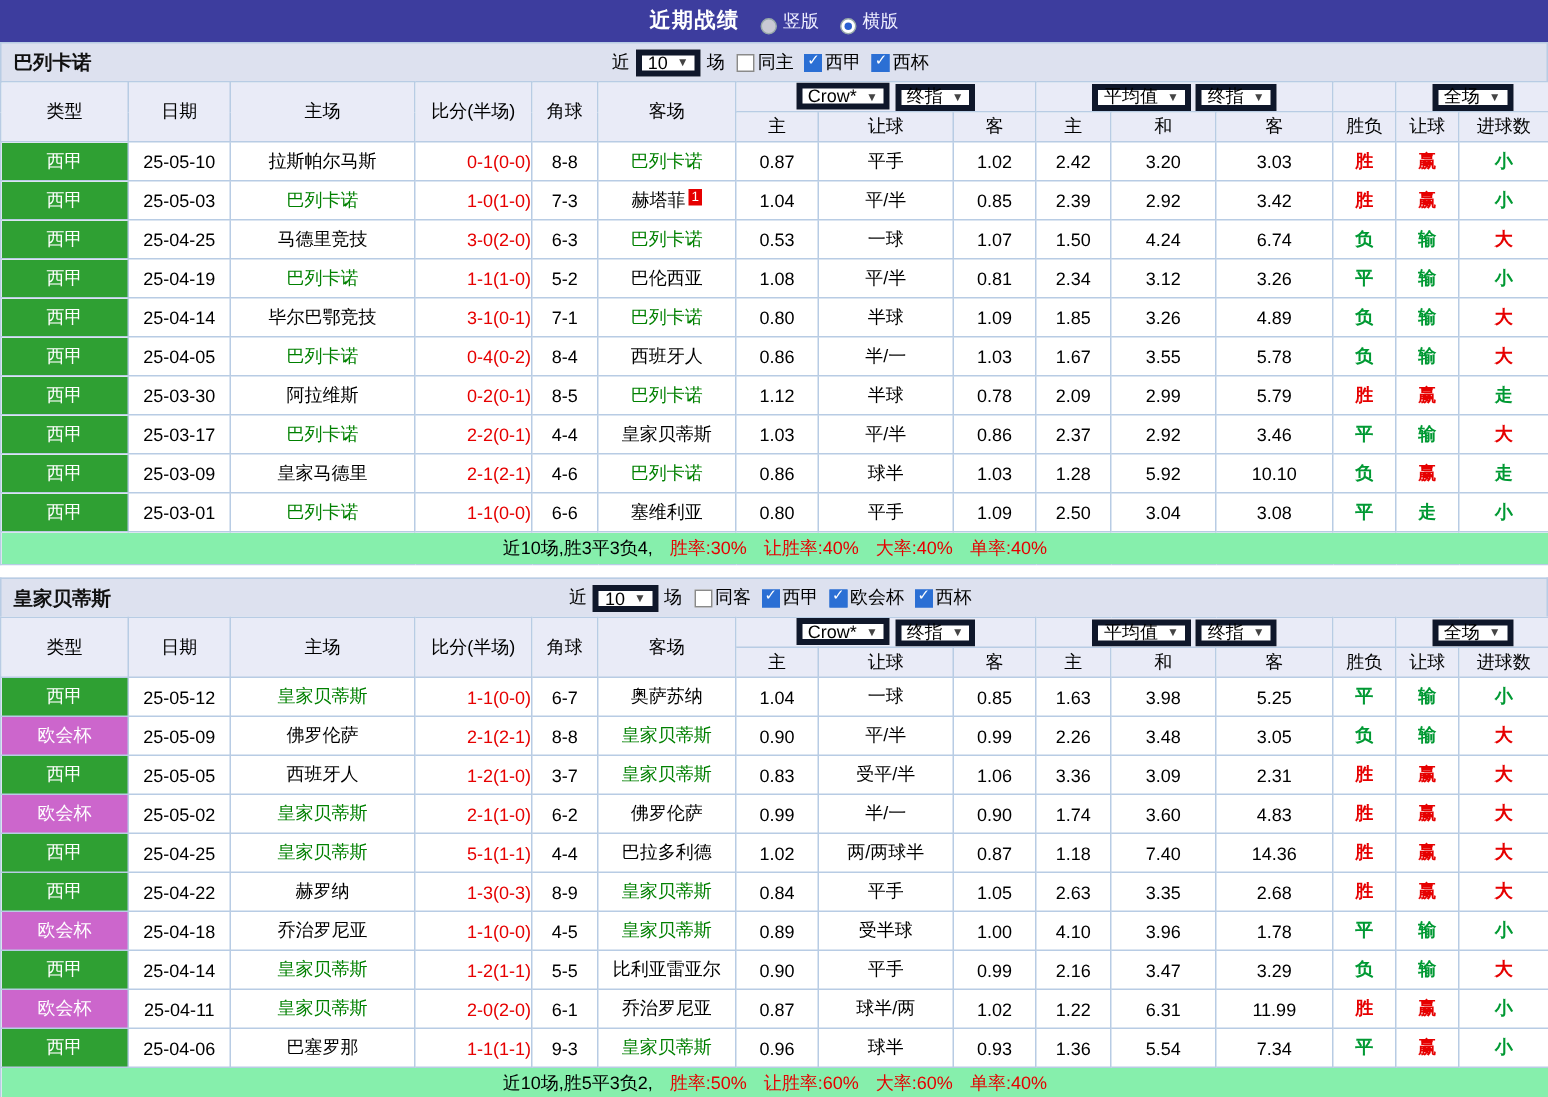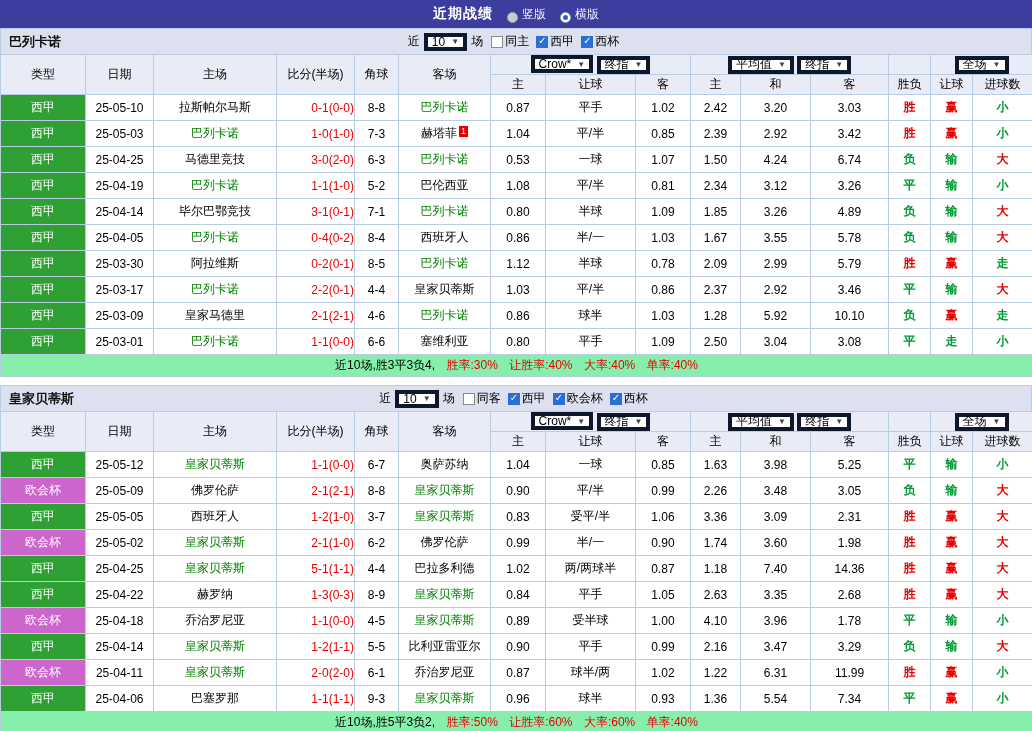--- a/index.html
+++ b/index.html
@@ -488,21 +488,21 @@
           <td>25-05-02</td>
           <td class="focal">皇家贝蒂斯</td>
           <td class="score">2-1(1-0)</td>
           <td>6-2</td>
           <td>佛罗伦萨</td>
           <td>0.99</td>
           <td>半/一</td>
           <td>0.90</td>
           <td>1.74</td>
           <td>3.60</td>
-          <td>1.98</td>
+          <td>4.83</td>
           <td class="t-red">胜</td>
           <td class="t-red">赢</td>
           <td class="t-red">大</td>
         </tr>
         <tr>
           <td class="lg-green">西甲</td>
           <td>25-04-25</td>
           <td class="focal">皇家贝蒂斯</td>
           <td class="score">5-1(1-1)</td>
           <td>4-4</td>

